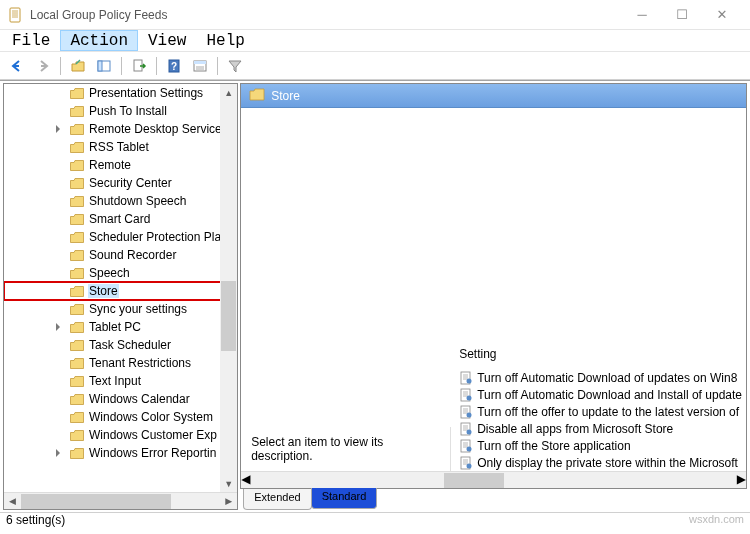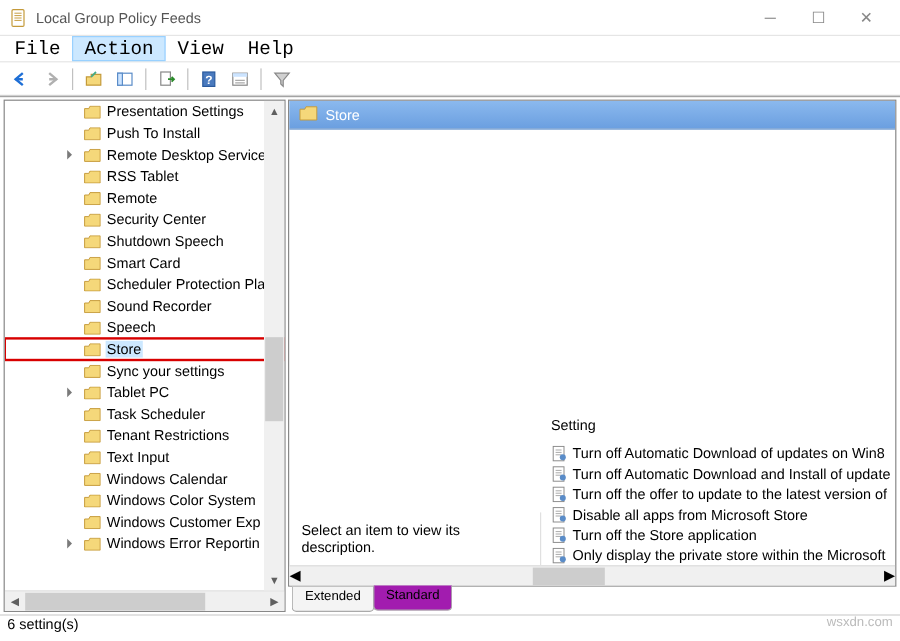--- a/index.html
+++ b/index.html
@@ -262,21 +262,21 @@
     .tab {
       border: 1px solid #aaa;
       border-top: none;
       border-radius: 0 0 4px 4px;
       padding: 2px 10px;
       font-size: 11px;
       background: #f4f4f4;
       margin-right: -1px;
     }
     .tab.active {
-      background: #a21caf;
+      background: #1d4ed8;
       position: relative;
       top: -1px;
       padding-bottom: 3px;
     }
     .statusbar {
       height: 22px;
       border-top: 1px solid #d0d0d0;
       display: flex;
       align-items: flex-start;
       padding: 0 6px;

